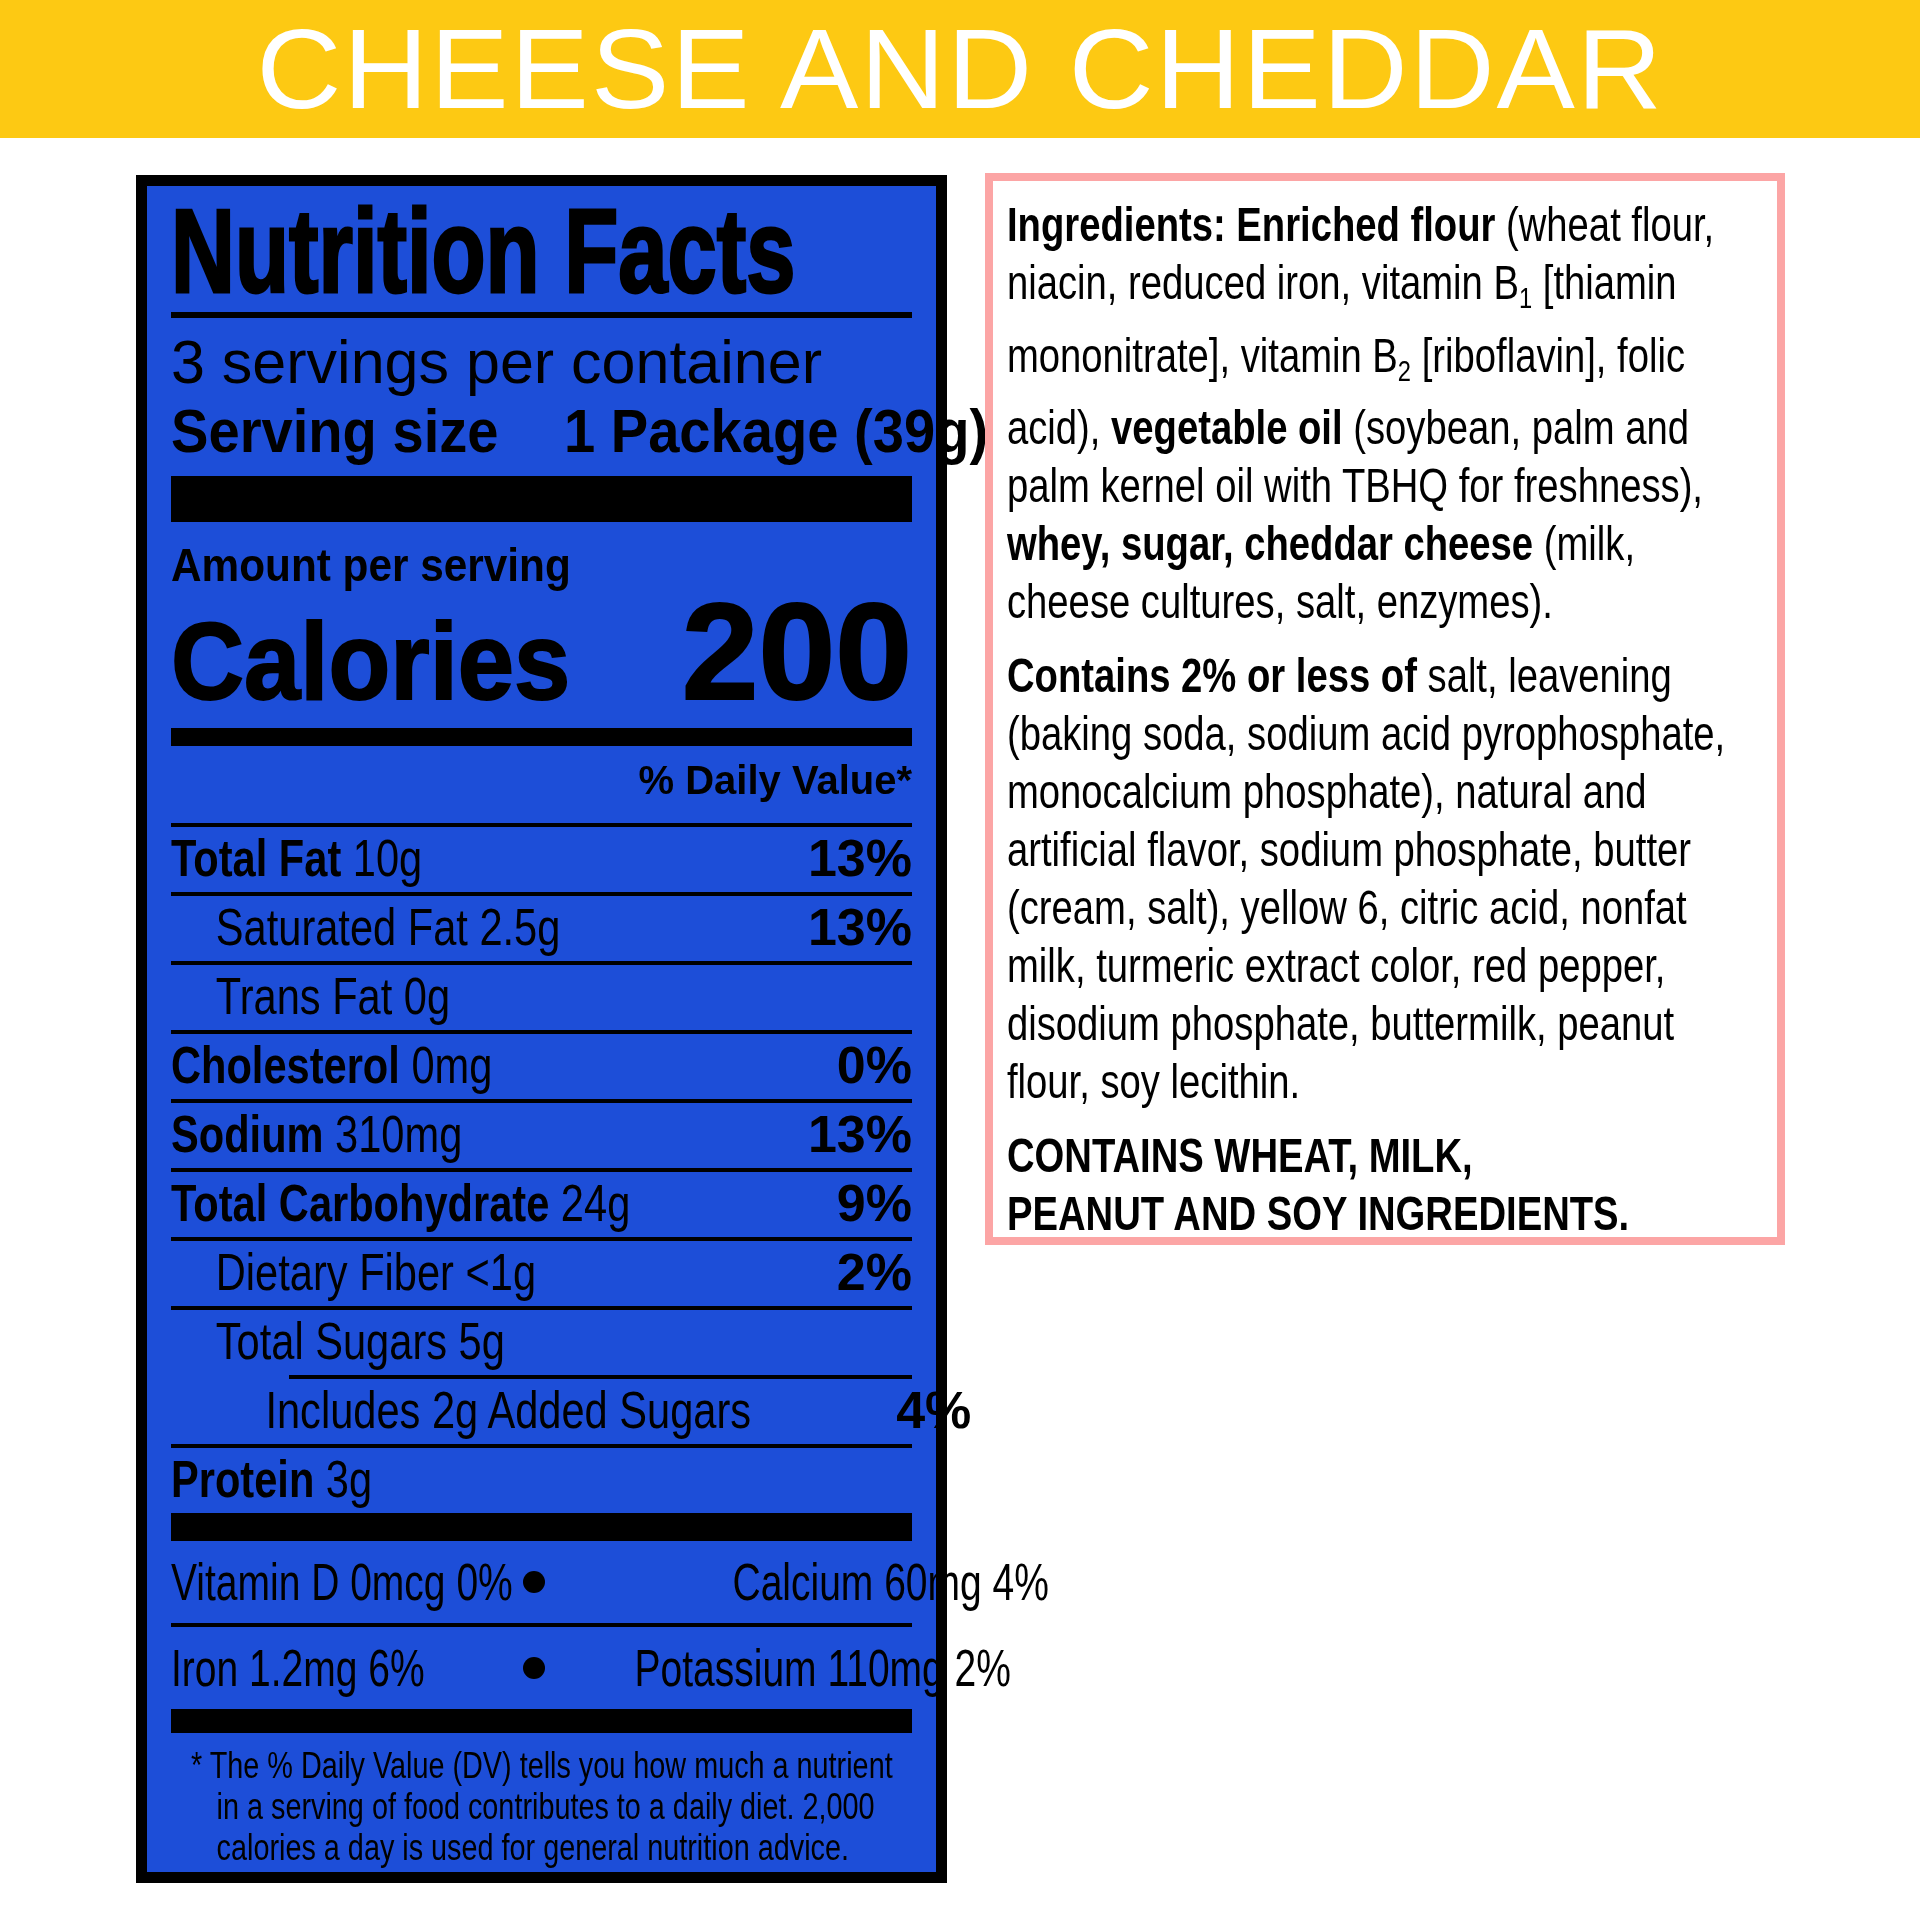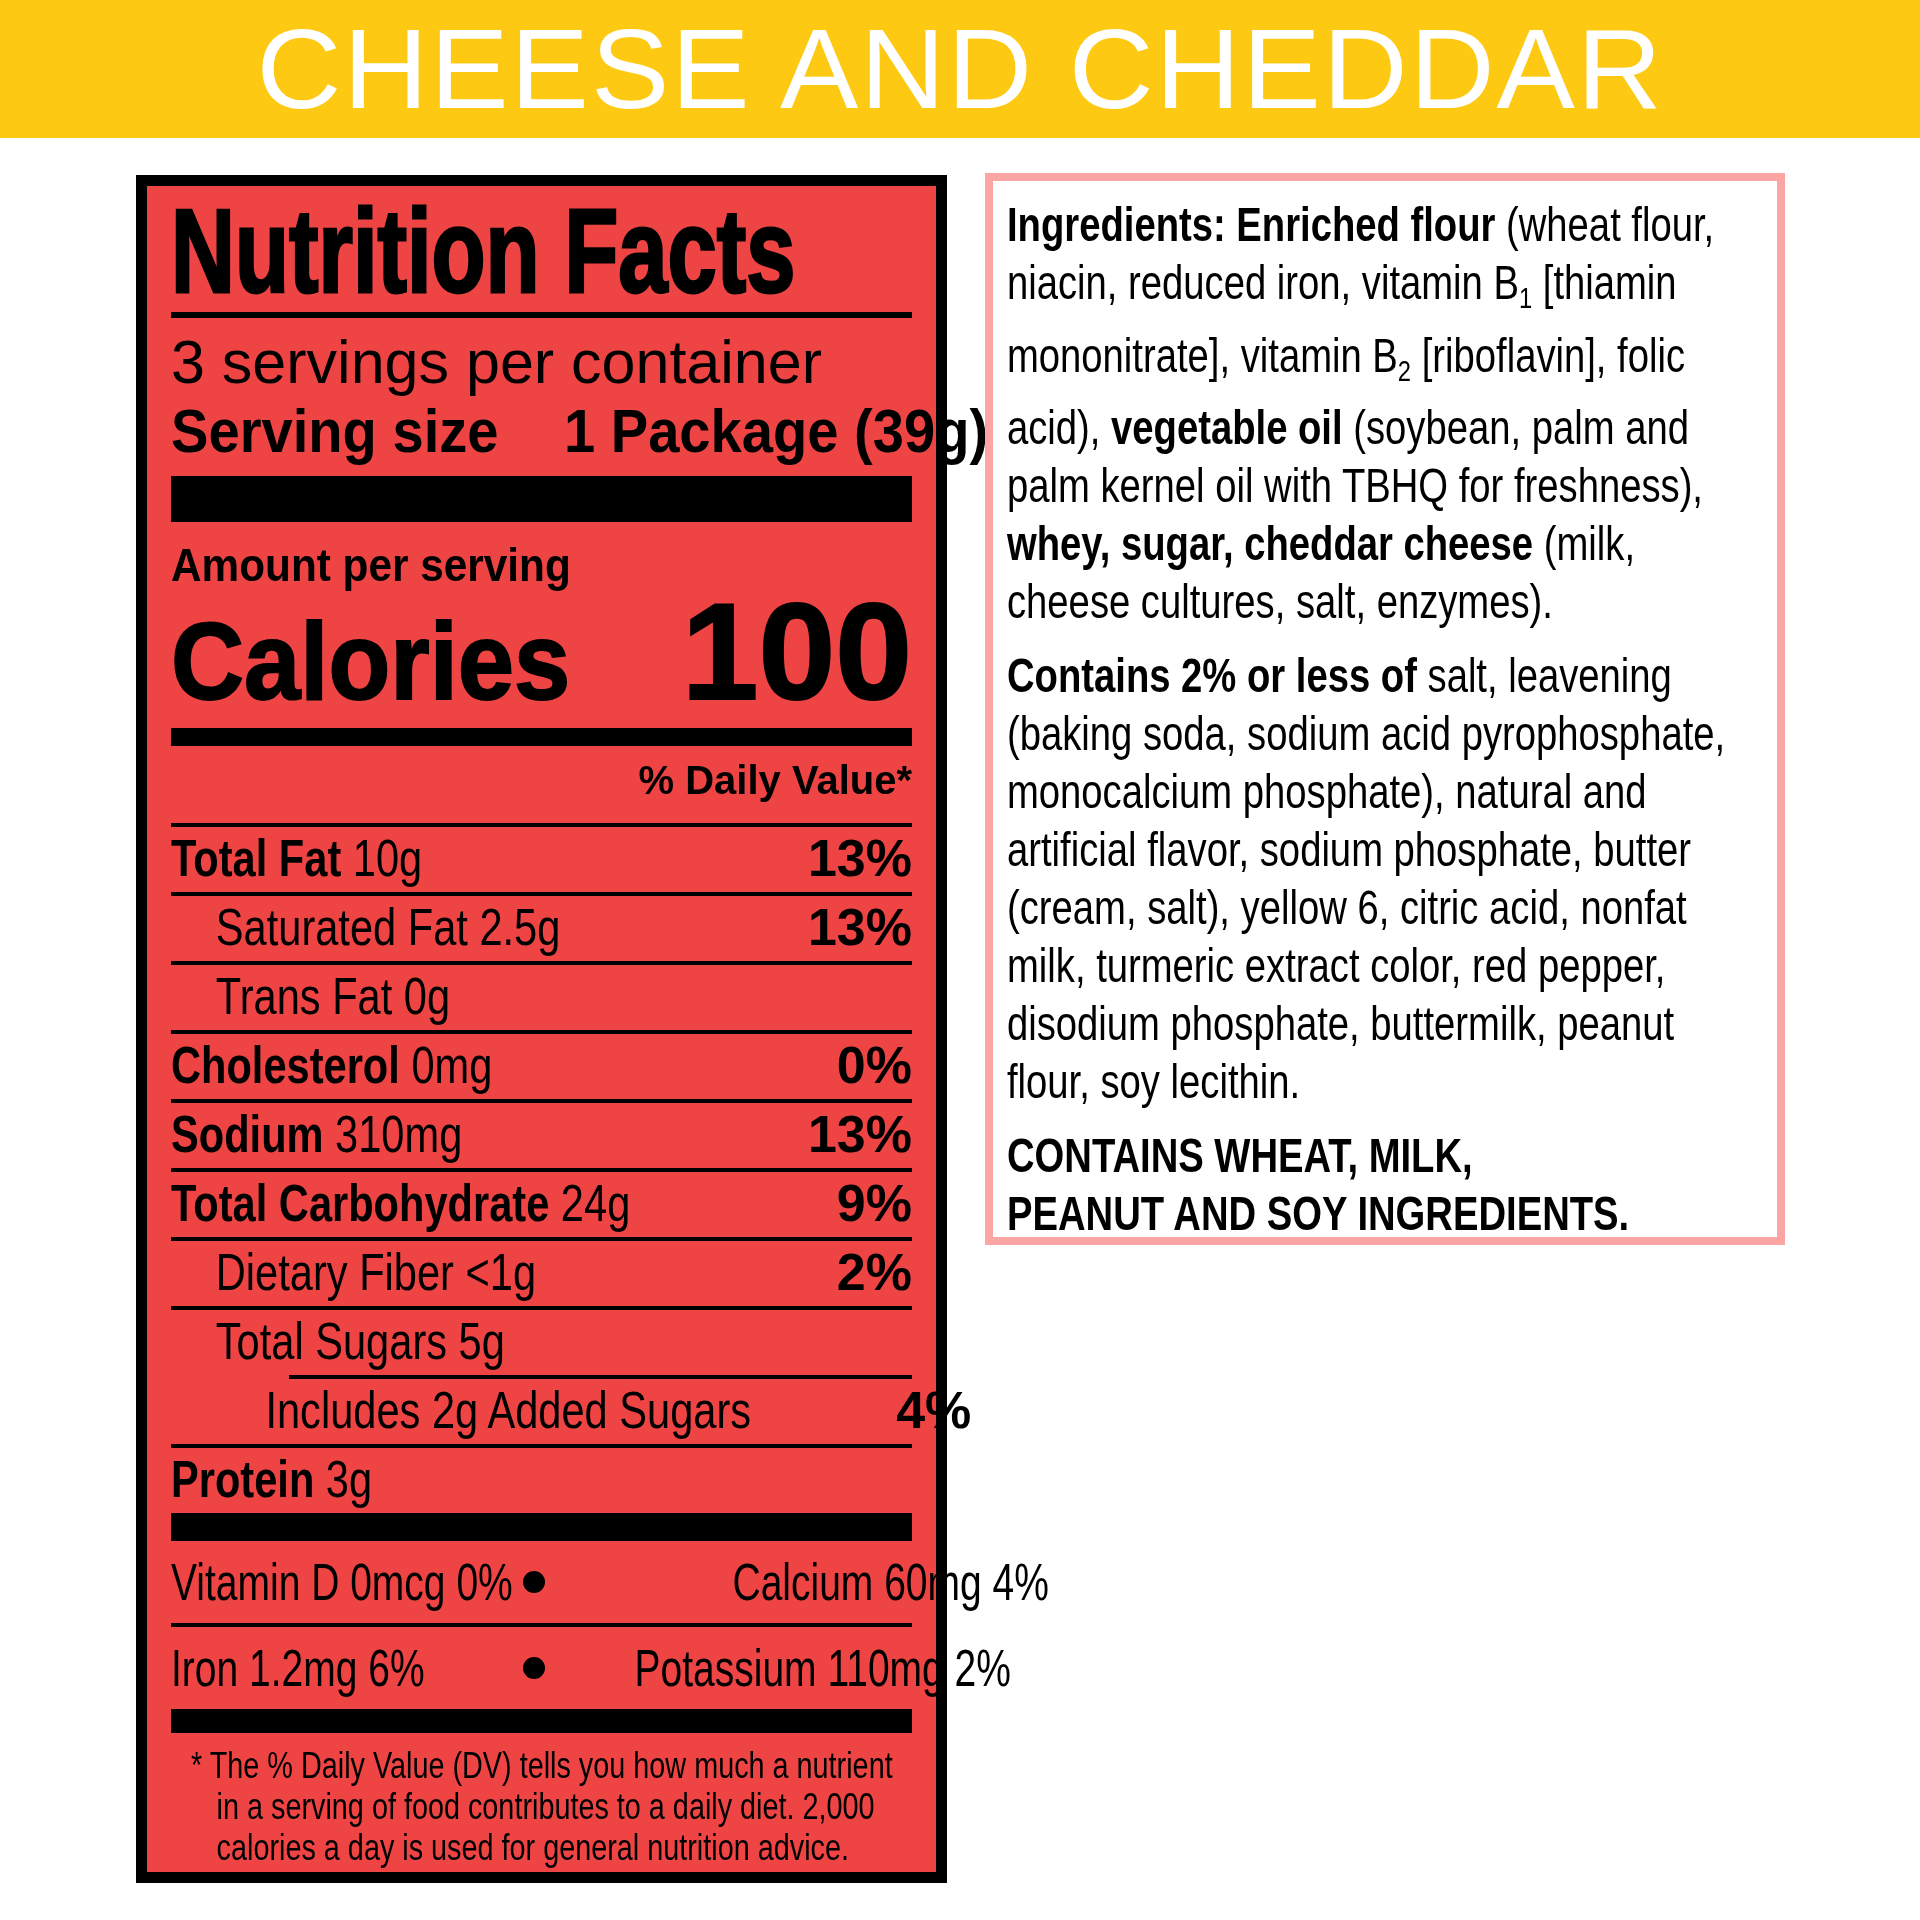--- a/index.html
+++ b/index.html
@@ -10,21 +10,21 @@
           display:flex;align-items:center;justify-content:center;}
   .banner-title{font-size:114px;font-weight:400;letter-spacing:2px;line-height:1;
                 transform:scaleX(1.03);white-space:nowrap;}
   
   .cx  {display:inline-block;transform:scaleX(0.80);transform-origin:0 50%;white-space:nowrap;}
   .cx75{display:inline-block;transform:scaleX(0.75);transform-origin:0 50%;white-space:nowrap;}
   .cxr {display:inline-block;transform:scaleX(0.78);transform-origin:100% 50%;white-space:nowrap;}
   .b{font-weight:700;}
   
   .nf{position:absolute;left:136px;top:175px;width:811px;height:1708px;
-      border:11px solid #000;box-sizing:border-box;padding:10px 24px 12px;background:#ef4444;}
+      border:11px solid #000;box-sizing:border-box;padding:10px 24px 12px;background:#1d4ed8;}
   .nf-title{font-size:118px;font-weight:700;-webkit-text-stroke:3px #000;
             line-height:110px;white-space:nowrap;transform:scaleX(0.75);transform-origin:0 50%;}
   .rule{height:6px;background:#000;margin:6px 0 10px;}
   .hair{height:4px;background:#000;}
   .servings{font-size:61px;line-height:68px;white-space:nowrap;}
   .servsize{display:flex;justify-content:space-between;font-size:61px;line-height:70px;}
   .bar1{height:46px;background:#000;margin-top:10px;}
   .bar2{height:18px;background:#000;margin-top:8px;}
   .bar3{height:28px;background:#000;}
   .bar4{height:24px;background:#000;}
@@ -71,21 +71,21 @@
     <div class="rule"></div>
     <div class="servings">3 servings per container</div>
     <div class="servsize">
       <span class="b cx" style="transform:scaleX(0.92)">Serving size</span>
       <span class="b cxr" style="transform:scaleX(0.92)">1 Package (39g)</span>
     </div>
     <div class="bar1"></div>
     <div class="amount">Amount per serving</div>
     <div class="calrow">
       <span class="cal-word">Calories</span>
-      <span class="cal-num">100</span>
+      <span class="cal-num">200</span>
     </div>
     <div class="bar2"></div>
     <div class="dvhead">% Daily Value*</div>
     <div id="nutrient-rows">
         <div class="hair"></div>
         <div class="row">
           <span class="cx"><span class="b">Total Fat</span> 10g</span>
           <span class="dv">13%</span>
         </div>
         <div class="hair"></div>

